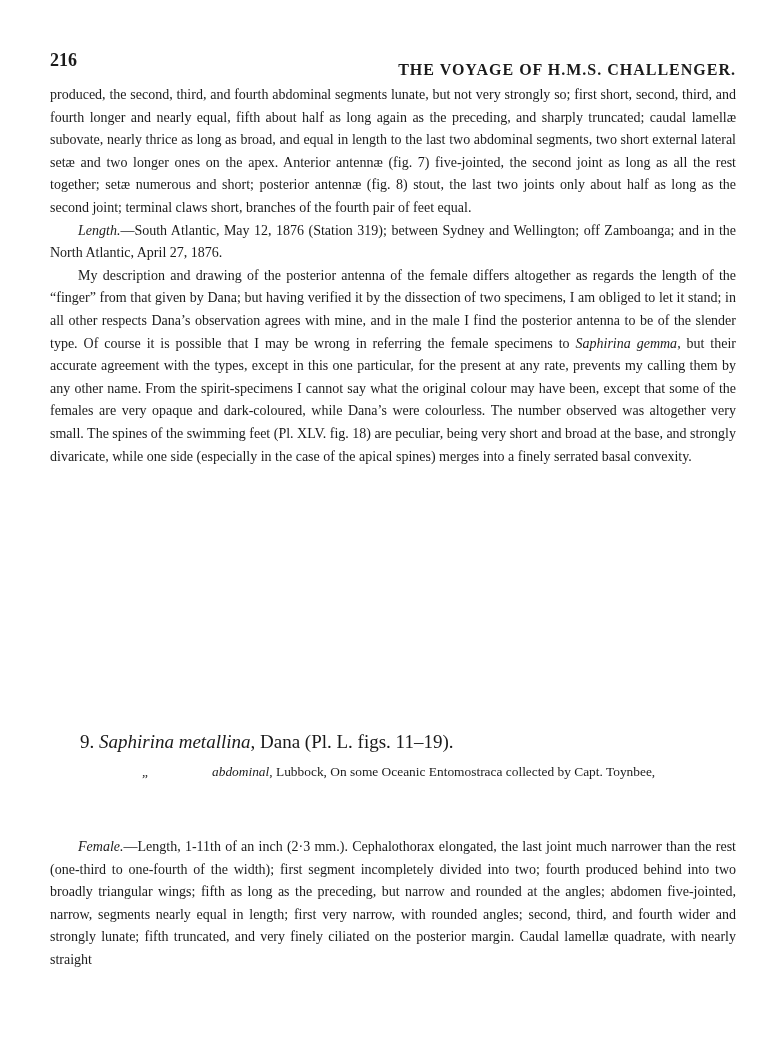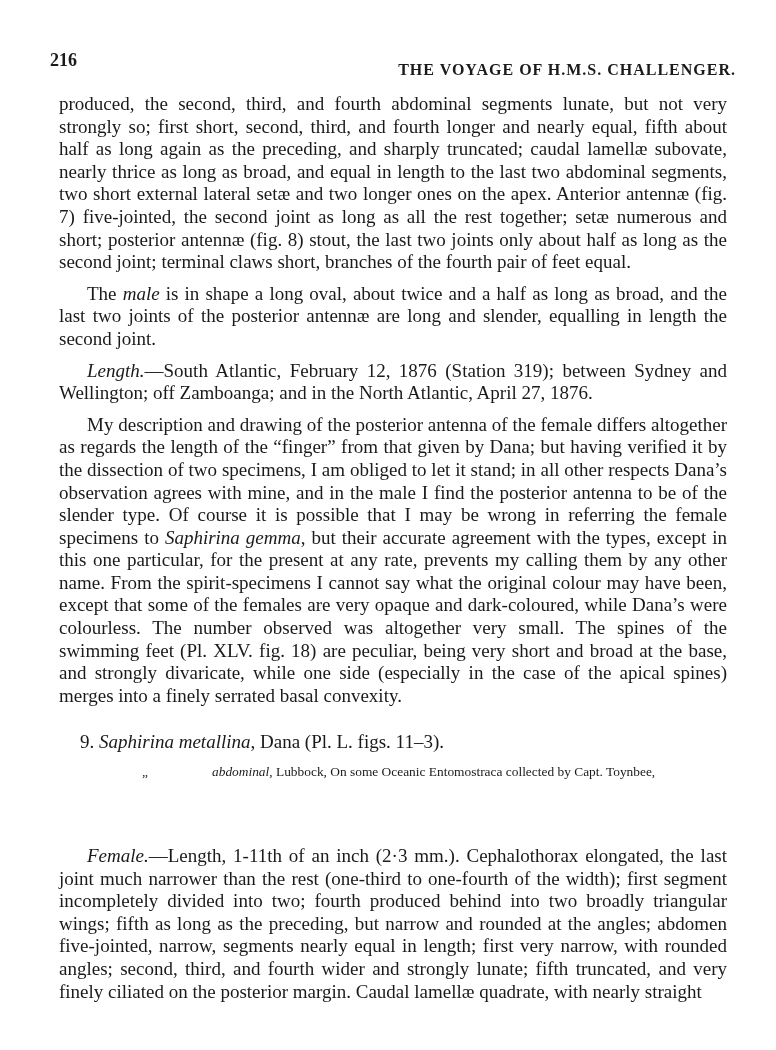--- a/index.html
+++ b/index.html
@@ -4,21 +4,21 @@
 <style>
   html, body { margin: 0; padding: 0; background: #ffffff; }
   body { width: 776px; height: 1050px; position: relative; overflow: hidden;
          font-family: "Liberation Serif", "DejaVu Serif", serif; color: #1a1a1a; }
   .page { position: absolute; left: 50px; top: 0; width: 686px; }
   .running-head { position: absolute; top: 50px; left: 0; width: 686px; height: 24px; }
   .page-num { position: absolute; left: 0; top: 0; font-size: 18px; font-weight: bold; }
   .head-title { position: absolute; left: 0; right: 0; top: 3px; text-align: right;
                 font-size: 16px; font-weight: bold; letter-spacing: 1px; margin-top: 8px; }
   .body { position: absolute; top: 84px; left: 0; width: 686px; }
-  p { margin: 9px; font-size: 19px; line-height: 22.6px; text-align: justify; }
+  p { margin: 0; font-size: 14px; line-height: 22.6px; text-align: justify; }
   p.indent { text-indent: 28px; }
   i { font-style: italic; }
   .section-heading { position: absolute; top: 731px; left: 30px; font-size: 19px; }
   .synonymy { position: absolute; top: 763px; left: 92px; width: 600px; font-size: 13.4px; line-height: 17.5px; }
   .syn-line { white-space: nowrap; }
   .syn-line.l2 { padding-left: 46px; position: relative; }
   .syn-line.l2 .ditto { position: absolute; left: 0; }
   .syn-line.l3 { padding-left: 116px; }
   .female { position: absolute; top: 836px; left: 0; width: 686px; }
 </style>
@@ -29,33 +29,30 @@
   <div class="running-head">
     <span class="page-num">216</span>
     <span class="head-title">THE VOYAGE OF H.M.S. CHALLENGER.</span>
   </div>
 
   <div class="body">
     <p>
       <span>produced, the second, third, and fourth abdominal segments lunate, but not very strongly so; first short, second, third, and fourth longer and nearly equal, fifth about half as long again as the preceding, and sharply truncated; caudal lamellæ subovate, nearly thrice as long as broad, and equal in length to the last two abdominal segments, two short external lateral setæ and two longer ones on the apex.  Anterior antennæ (fig. 7) five-jointed, the second joint as long as all the rest together; setæ numerous and short; posterior antennæ (fig. 8) stout, the last two joints only about half as long as the second joint; terminal claws short, branches of the fourth pair of feet equal.</span>
     </p>
     <p class="indent">
-      <span>The </span><i>male</i><span> is in shape a long oval, about twice and a half as long as broad, and the last two joints of the posterior antennæ are long and slender, equalling in length the second joint.</span>
-    </p>
-    <p class="indent">
-      <i>Length.</i><span>—South Atlantic, February 12, 1876 (Station 319); between Sydney and Wellington; off Zamboanga; and in the North Atlantic, April 27, 1876.</span>
+      <i>Length.</i><span>—South Atlantic, May 12, 1876 (Station 319); between Sydney and Wellington; off Zamboanga; and in the North Atlantic, April 27, 1876.</span>
     </p>
     <p class="indent">
       <span>My description and drawing of the posterior antenna of the female differs altogether as regards the length of the “finger” from that given by Dana; but having verified it by the dissection of two specimens, I am obliged to let it stand; in all other respects Dana’s observation agrees with mine, and in the male I find the posterior antenna to be of the slender type.  Of course it is possible that I may be wrong in referring the female specimens to </span><i>Saphirina gemma</i><span>, but their accurate agreement with the types, except in this one particular, for the present at any rate, prevents my calling them by any other name.  From the spirit-specimens I cannot say what the original colour may have been, except that some of the females are very opaque and dark-coloured, while Dana’s were colourless.  The number observed was altogether very small.  The spines of the swimming feet (Pl. XLV. fig. 18) are peculiar, being very short and broad at the base, and strongly divaricate, while one side (especially in the case of the apical spines) merges into a finely serrated basal convexity.</span>
     </p>
   </div>
 
   <div class="section-heading">
     <span>9.</span>
-    <i>Saphirina metallina</i><span>, Dana (Pl. L. figs. 11–3).</span>
+    <i>Saphirina metallina</i><span>, Dana (Pl. L. figs. 11–19).</span>
   </div>
 
   <div class="synonymy">
     <div class="syn-line l2">
       <span class="ditto">„</span>
       <span style="padding-left:24px"><i>abdominal</i><span>, Lubbock, On some Oceanic Entomostraca collected by Capt. Toynbee,</span></span>
     </div>
   </div>
 
   <div class="female">

